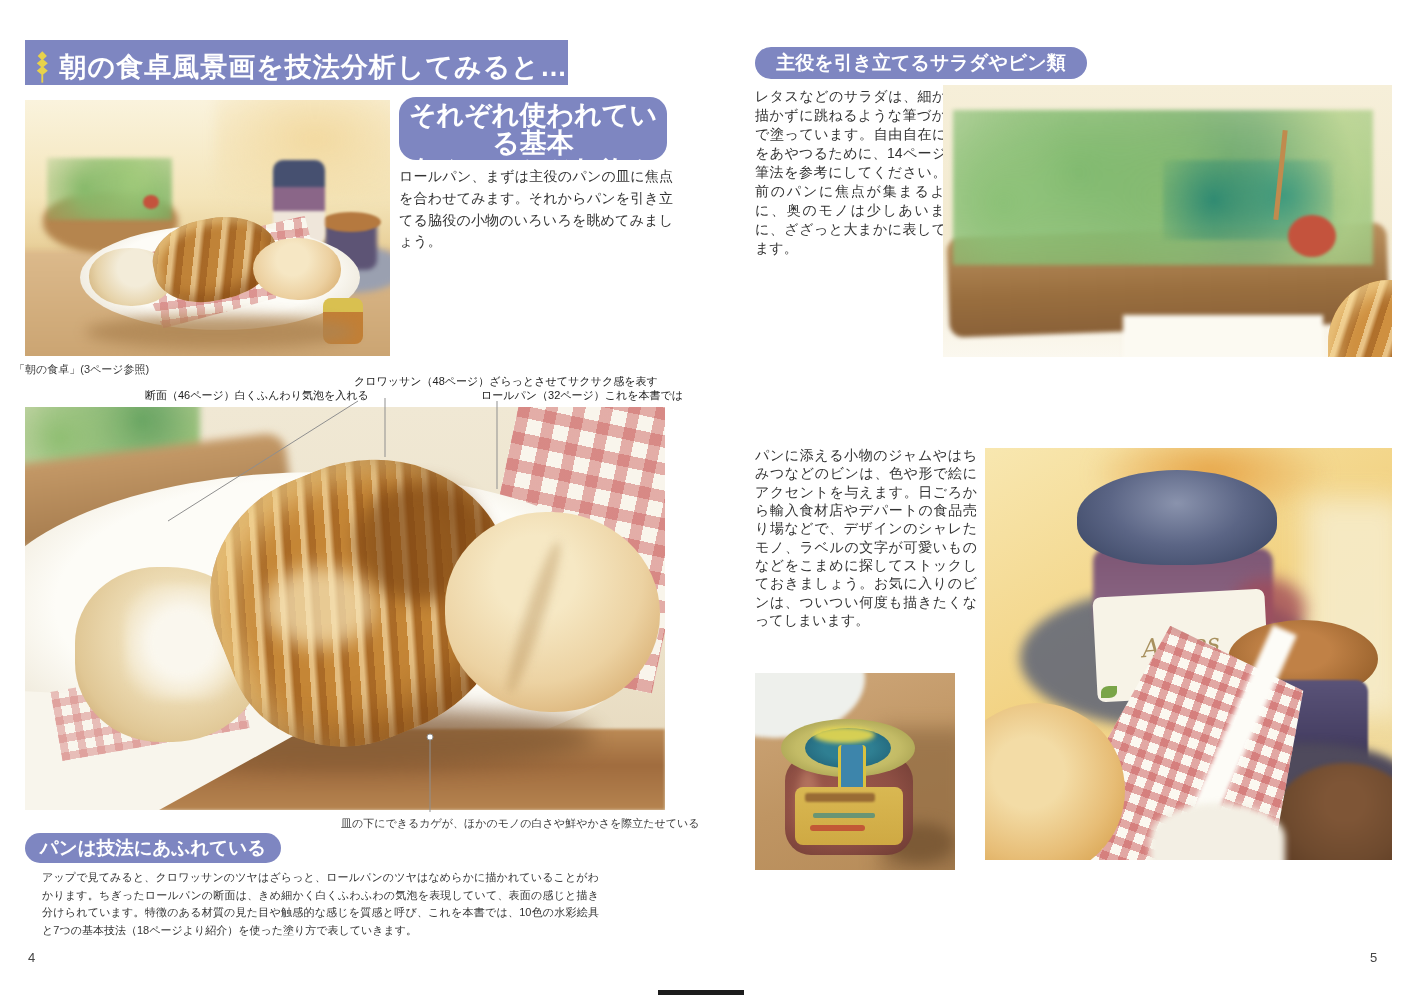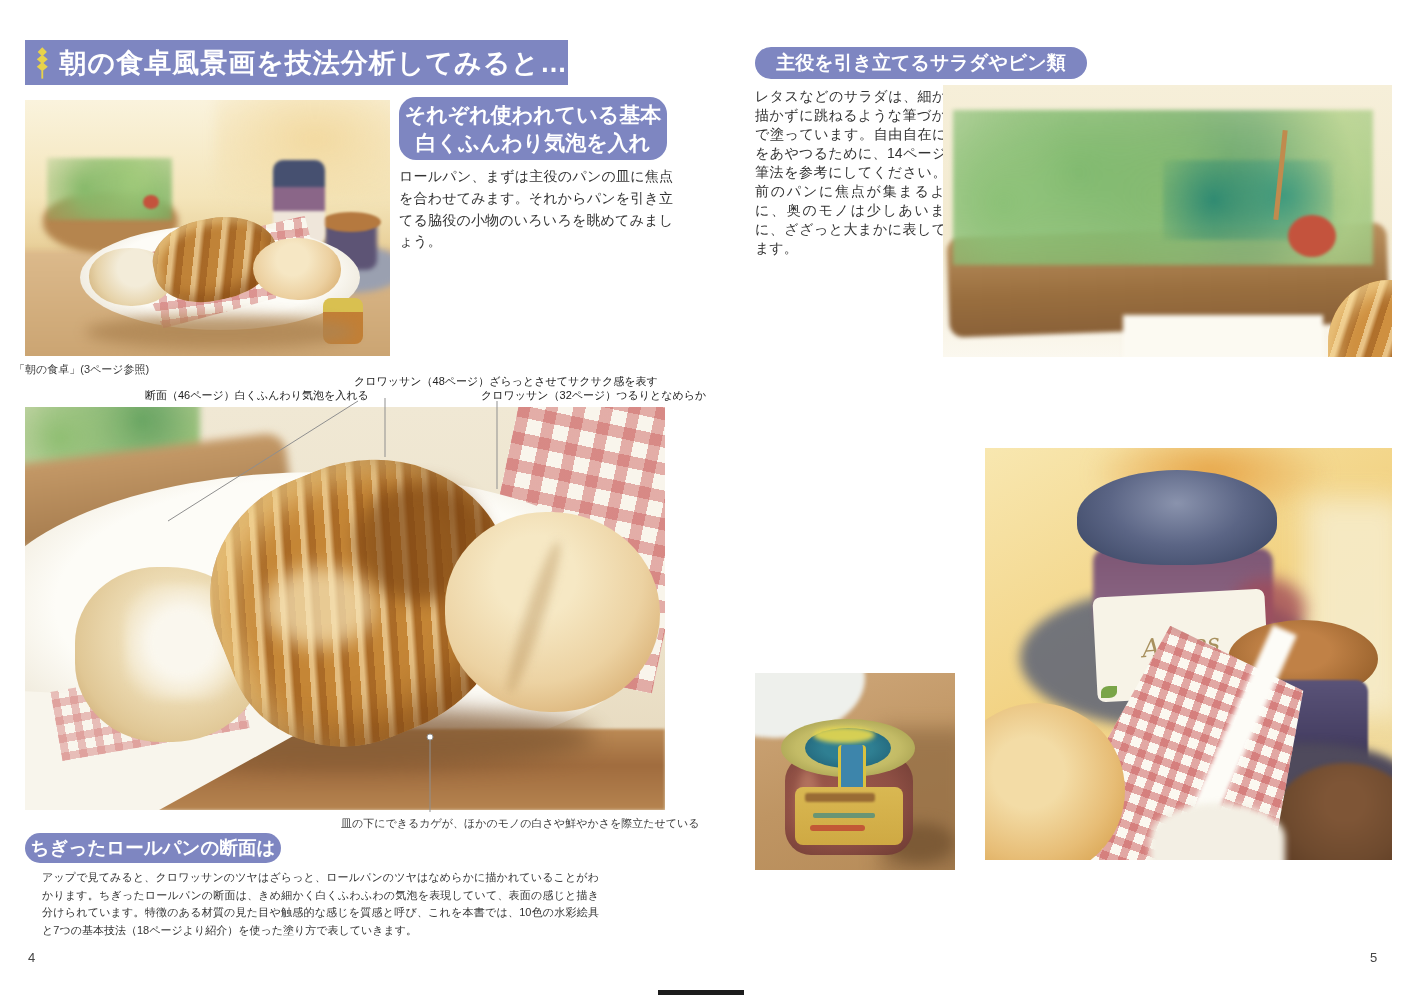--- a/index.html
+++ b/index.html
@@ -1,24 +1,24 @@
 <!DOCTYPE html>
 <html><head>
 <meta charset="utf-8">
 <style>
   html,body{margin:0;padding:0;}
   body{width:1406px;height:995px;background:#ffffff;font-family:"Liberation Sans",sans-serif;color:#333;}
   .spread{position:relative;width:1406px;height:995px;background:#fff;overflow:hidden;}
 
   
   .banner{position:absolute;left:25px;top:40px;width:543px;height:45px;background:#7e86c1;
-          display:flex;align-items:center;gap:9px;padding-left:9px;box-sizing:border-box;}
+          display:flex;align-items:flex-end;gap:9px;padding-left:9px;box-sizing:border-box;}
   .banner-title{color:#fff;font-weight:bold;font-size:27px;letter-spacing:1px;white-space:nowrap;}
   .qbox{position:absolute;left:399px;top:97px;width:268px;height:63px;background:#7e86c1;border-radius:17px;
-        color:#fff;font-weight:bold;font-size:21px;line-height:28px;text-align:center;padding-top:4px;box-sizing:border-box;}
+        color:#fff;font-weight:bold;font-size:27px;line-height:28px;text-align:center;padding-top:4px;box-sizing:border-box;}
   .pill{position:absolute;background:#7e86c1;border-radius:16px;color:#fff;font-weight:bold;text-align:center;box-sizing:border-box;}
   .pill-left{left:25px;top:833px;width:256px;height:30px;font-size:18.5px;line-height:30px;}
   .pill-right{left:755px;top:47px;width:332px;height:32px;font-size:19px;line-height:32px;}
 
   
   .intro{position:absolute;left:399px;top:166px;width:274px;font-size:14px;line-height:1.56;text-align:justify;}
   .cap{font-size:11px;color:#3a3a3a;}
   .cap-art{position:absolute;left:14px;top:362px;}
   .ann{position:absolute;font-size:11px;color:#222;white-space:nowrap;}
   .ann-croissant{left:354px;top:374px;}
@@ -93,21 +93,21 @@
     <div class="b ridges" style="left:128px;top:118px;width:125px;height:82px;background-color:#c08338;border-radius:46% 54% 52% 48%;transform:rotate(-12deg);box-shadow:inset -8px -8px 14px rgba(120,60,12,.55),inset 6px 6px 10px rgba(250,225,160,.6);"></div>
     <div class="b" style="left:228px;top:138px;width:88px;height:62px;background:radial-gradient(circle at 45% 35%,#f6e7c4 25%,#ecd0a0 60%,#d5a969 95%);border-radius:50% 50% 48% 52%;"></div>
     <div class="b" style="left:298px;top:198px;width:40px;height:46px;background:linear-gradient(180deg,#d9c050 0 30%,#c27f35 30% 100%);border-radius:8px;filter:blur(.6px);"></div>
     <div class="b" style="left:60px;top:215px;width:270px;height:34px;background:#ad8452;border-radius:50%;filter:blur(7px);opacity:.8;"></div>
   </div>
 
   <div class="cap cap-art">「朝の食卓」(3ページ参照)</div>
 
   <div class="ann ann-croissant">クロワッサン（48ページ）ざらっとさせてサクサク感を表す</div>
   <div class="ann ann-cross">断面（46ページ）白くふんわり気泡を入れる</div>
-  <div class="ann ann-roll">クロワッサン（32ページ）つるりとなめらか</div>
+  <div class="ann ann-roll">ロールパン（32ページ）これを本書では</div>
 
   <div class="art" id="art-closeup">
     <div class="b" style="inset:0;background:linear-gradient(180deg,#f0e8d4 0%,#ece2ca 60%,#e4d6ba 100%);"></div>
     <div class="b" style="left:-25px;top:-20px;width:200px;height:85px;background:radial-gradient(circle at 30% 60%,#8fbe72,rgba(143,190,114,0) 70%),radial-gradient(circle at 70% 40%,#5f9e5e,rgba(95,158,94,0) 70%),radial-gradient(circle at 95% 70%,#c2d98a,rgba(194,217,138,0) 70%);filter:blur(3px);"></div>
     <div class="b" style="left:-25px;top:42px;width:290px;height:85px;background:linear-gradient(180deg,#c59a68,#a67c4e);transform:rotate(-7deg);filter:blur(4px);border-radius:20px;"></div>
     <div class="b gingham-lg" style="left:470px;top:-30px;width:190px;height:300px;background-color:#fbf7ef;transform:rotate(12deg);opacity:.9;"></div>
     <div class="b" style="left:-45px;top:65px;width:680px;height:295px;background:radial-gradient(ellipse at 50% 45%,#fdfcf7 55%,#efe9da 75%,#d9d0ba 92%);border-radius:50%;"></div>
     <div class="b" style="left:0;top:322px;width:640px;height:81px;background:linear-gradient(180deg,#bb8a55 0%,#a06c3e 45%,#b5834f 100%);filter:blur(1.5px);"></div>
     <div class="b" style="left:70px;top:300px;width:500px;height:62px;background:#7d5530;border-radius:50%;filter:blur(11px);opacity:.75;"></div>
     <div class="b" style="left:-10px;top:255px;width:360px;height:160px;background:#f8f5ec;clip-path:polygon(0 18%,92% 28%,34% 100%,0 100%);"></div>
@@ -124,21 +124,21 @@
   <svg class="leaders" width="700" height="995">
     <line x1="358" y1="401" x2="168" y2="521" stroke="#8f8f8f" stroke-width="1"></line>
     <line x1="385" y1="398" x2="385" y2="457" stroke="#8f8f8f" stroke-width="1"></line>
     <line x1="497" y1="401" x2="497" y2="489" stroke="#8f8f8f" stroke-width="1"></line>
     <line x1="430" y1="740" x2="430" y2="812" stroke="#8f8f8f" stroke-width="1"></line>
     <circle cx="430" cy="737" r="3" fill="#fff" stroke="#8f8f8f" stroke-width="1"></circle>
   </svg>
 
   <div class="cap cap-shadow">皿の下にできるカゲが、ほかのモノの白さや鮮やかさを際立たせている</div>
 
-  <div class="pill pill-left">ちぎったロールパンの断面は</div>
+  <div class="pill pill-left">パンは技法にあふれている</div>
   <div class="body-left">アップで見てみると、クロワッサンのツヤはざらっと、ロールパンのツヤはなめらかに描かれていることがわかります。ちぎったロールパンの断面は、きめ細かく白くふわふわの気泡を表現していて、表面の感じと描き分けられています。特徴のある材質の見た目や触感的な感じを質感と呼び、これを本書では、10色の水彩絵具と7つの基本技法（18ページより紹介）を使った塗り方で表していきます。</div>
   <div class="pagenum pn-left">4</div>
 
   <div class="pill pill-right">主役を引き立てるサラダやビン類</div>
   <div class="para1">レタスなどのサラダは、細かく描かずに跳ねるような筆づかいで塗っています。自由自在に筆をあやつるために、14ページの筆法を参考にしてください。手前のパンに焦点が集まるように、奥のモノは少しあいまいに、ざざっと大まかに表しています。</div>
 
   <div class="art" id="art-salad">
     <div class="b" style="inset:0;background:linear-gradient(180deg,#f6efd9 0%,#f3ead0 55%,#fbf8ef 100%);"></div>
     <div class="b" style="left:5px;top:145px;width:440px;height:100px;background:linear-gradient(180deg,#bb915f 0%,#9a6f3f 60%,#8a6138 100%);transform:rotate(-2deg);border-radius:14px;filter:blur(2px);"></div>
     <div class="b" style="left:10px;top:25px;width:420px;height:155px;background:
@@ -148,20 +148,21 @@
       radial-gradient(circle at 63% 45%,#4f9668,rgba(79,150,104,0) 50%),
       radial-gradient(circle at 80% 38%,#c8dc96,rgba(200,220,150,0) 55%),
       radial-gradient(circle at 92% 60%,#7cb571,rgba(124,181,113,0) 55%);filter:blur(2px);"></div>
     <div class="b" style="left:220px;top:75px;width:170px;height:80px;background:radial-gradient(circle at 30% 50%,#2f8a72,rgba(47,138,114,0) 55%),radial-gradient(circle at 70% 45%,#3f9a7e,rgba(63,154,126,0) 50%);filter:blur(2px);"></div>
     <div class="b" style="left:345px;top:130px;width:48px;height:42px;background:#c4533d;border-radius:50%;filter:blur(1.5px);"></div>
     <div class="b" style="left:335px;top:45px;width:5px;height:90px;background:#c08b4e;transform:rotate(6deg);"></div>
     <div class="b" style="left:180px;top:230px;width:200px;height:45px;background:#fcfaf2;filter:blur(2px);"></div>
     <div class="b ridges" style="left:385px;top:195px;width:85px;height:90px;background-color:#cf9040;border-radius:70% 0 0 0;box-shadow:inset 10px 10px 16px rgba(250,225,160,.6);"></div>
   </div>
 
+  <div class="para2">パンに添える小物のジャムやはちみつなどのビンは、色や形で絵にアクセントを与えます。日ごろから輸入食材店やデパートの食品売り場などで、デザインのシャレたモノ、ラベルの文字が可愛いものなどをこまめに探してストックしておきましょう。お気に入りのビンは、ついつい何度も描きたくなってしまいます。</div>
 
   <div class="art" id="art-jam">
     <div class="b" style="inset:0;background:linear-gradient(150deg,#f8e7b0 0%,#f2d282 45%,#eedca6 100%);"></div>
     <div class="b" style="left:110px;top:-20px;width:230px;height:90px;background:radial-gradient(ellipse,#e6a345,rgba(230,163,69,0) 75%);filter:blur(9px);"></div>
     <div class="b" style="left:320px;top:50px;width:100px;height:220px;background:#f7efd2;filter:blur(14px);opacity:.8;"></div>
     <div class="b" style="left:35px;top:140px;width:300px;height:140px;background:#5c6377;border-radius:50%;filter:blur(6px);opacity:.85;"></div>
     <div class="b" style="left:108px;top:100px;width:180px;height:90px;background:linear-gradient(180deg,#7d5674 0%,#8a6583 70%,rgba(138,101,131,0) 100%);border-radius:14px;filter:blur(2px);"></div>
     <div class="b" style="left:245px;top:130px;width:75px;height:65px;background:#a04a58;border-radius:50%;filter:blur(8px);opacity:.8;"></div>
     <div class="b" style="left:92px;top:22px;width:200px;height:95px;background:radial-gradient(ellipse at 50% 35%,#8a93ad 0%,#5b6585 48%,#3f4a68 88%);border-radius:50% 50% 42% 42%;"></div>
     <div class="b" style="left:110px;top:145px;width:172px;height:105px;background:#f7f3e7;border-radius:8px;transform:rotate(-3deg);display:flex;align-items:center;justify-content:center;">

